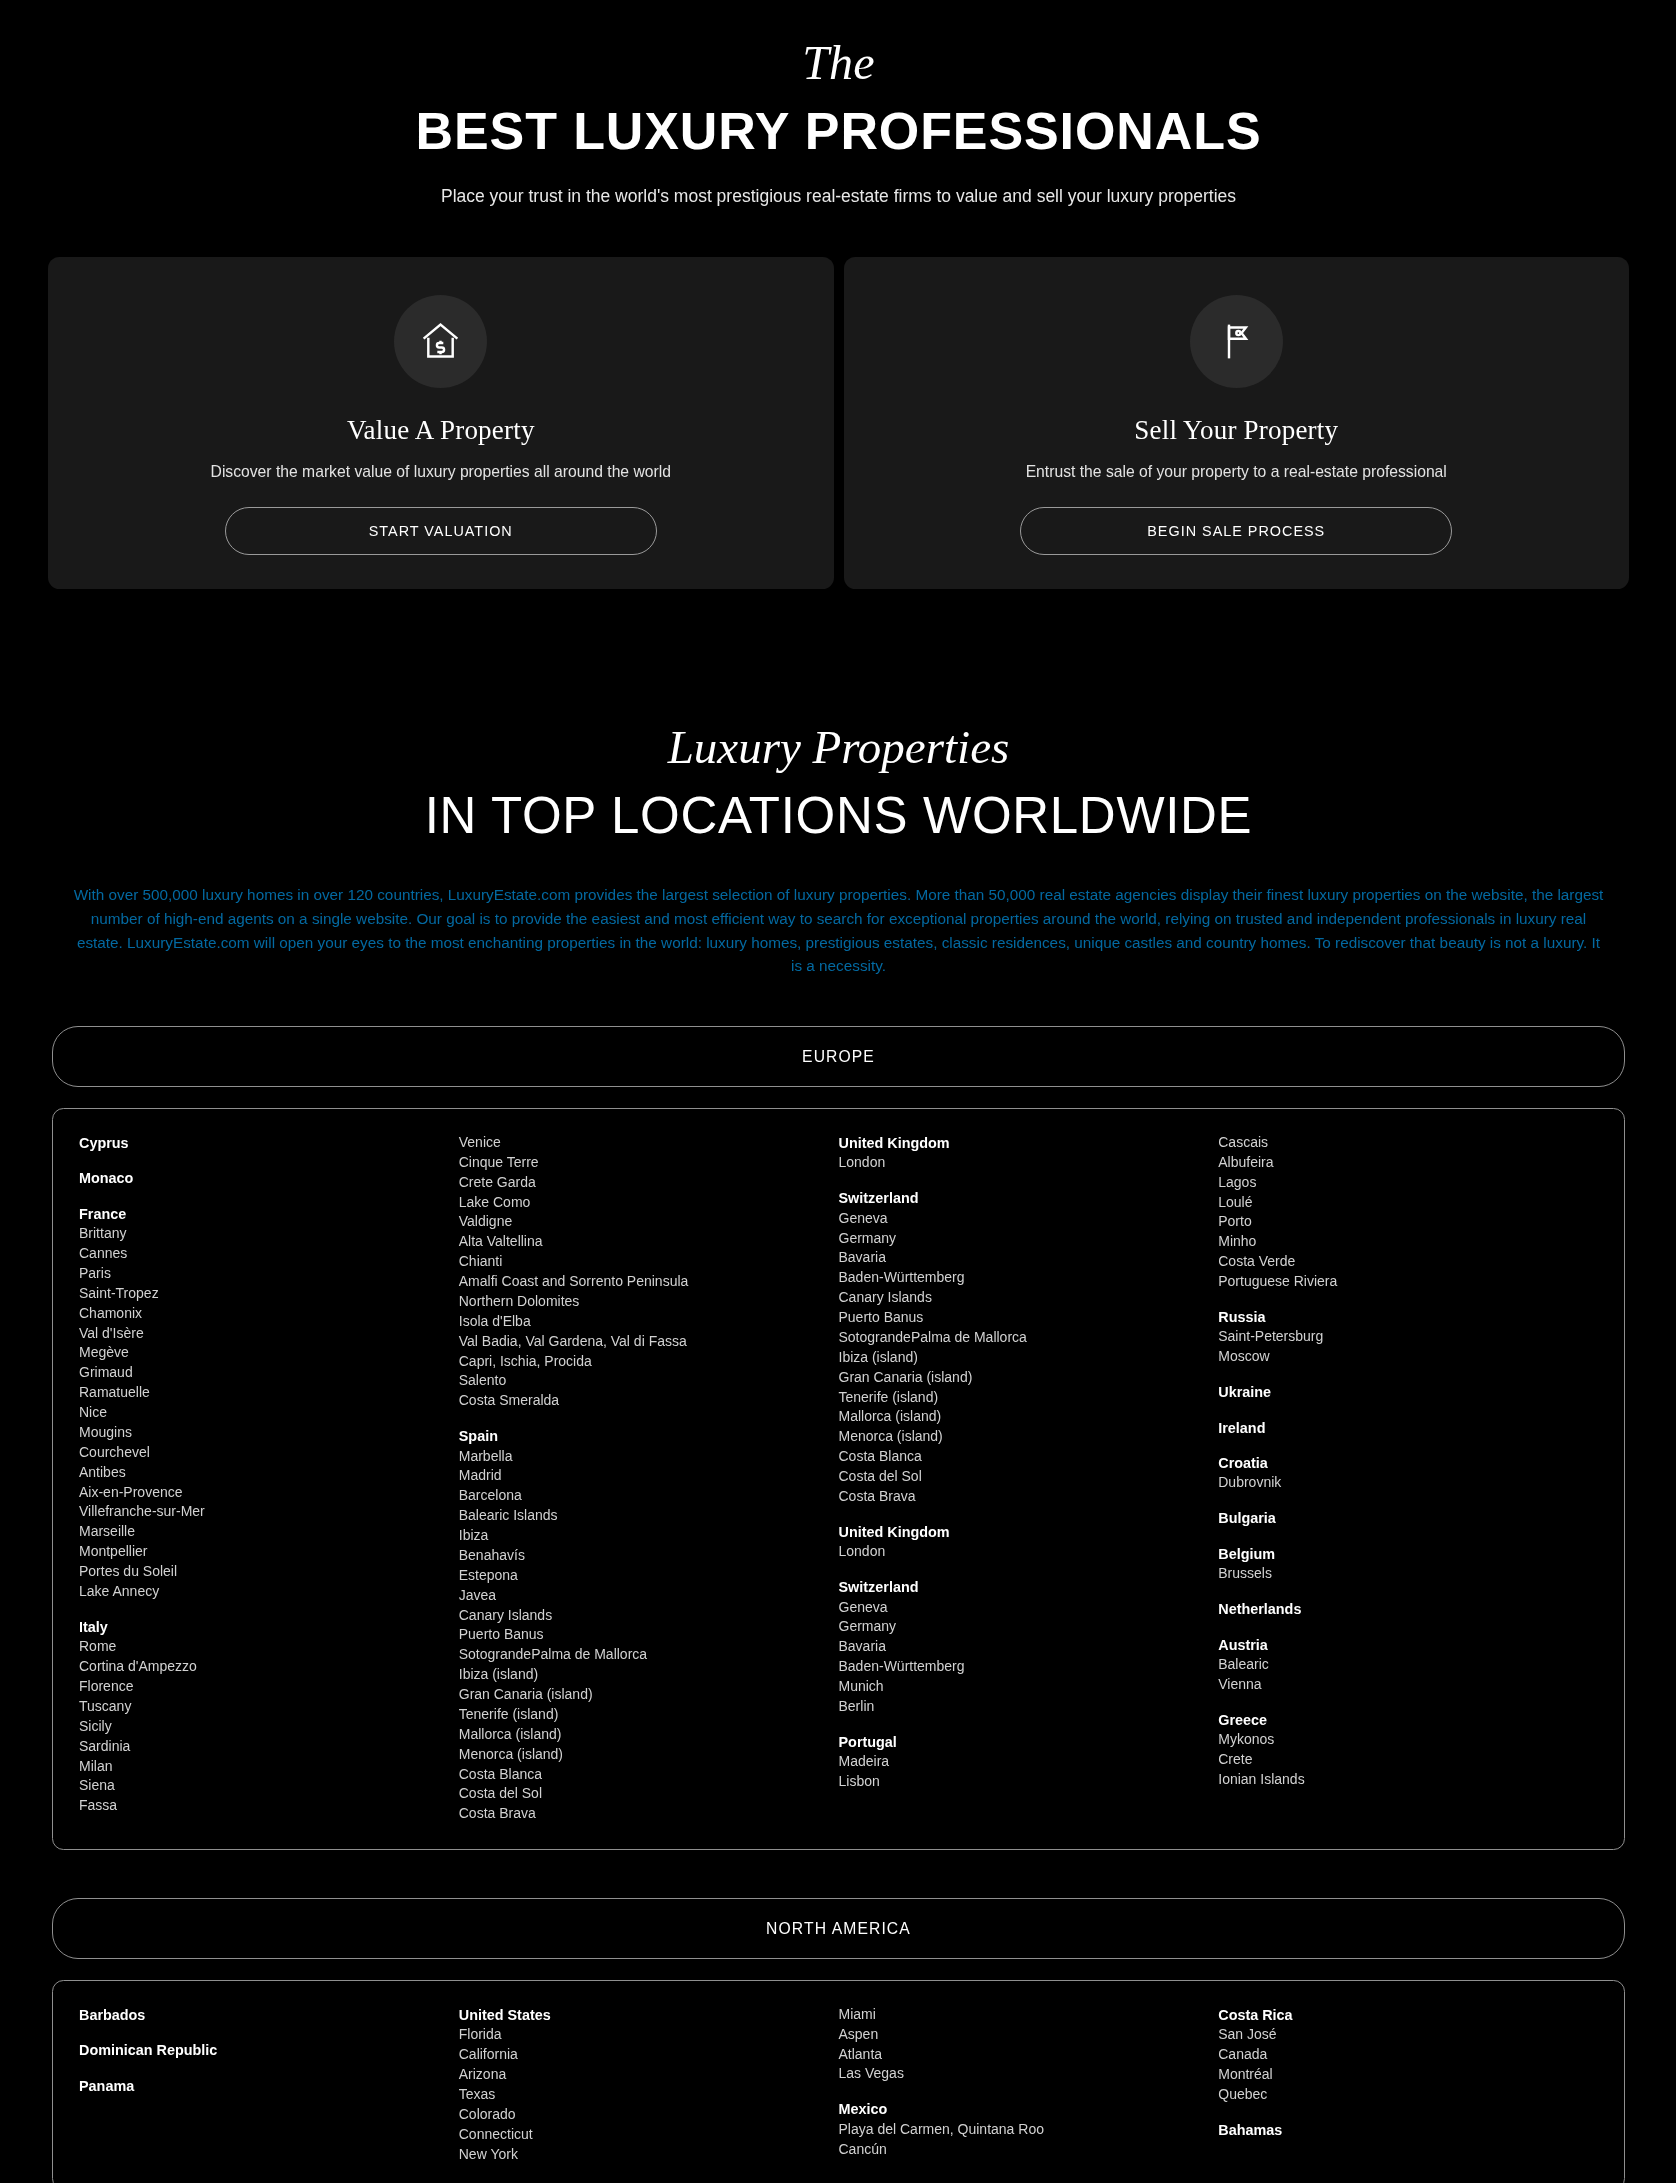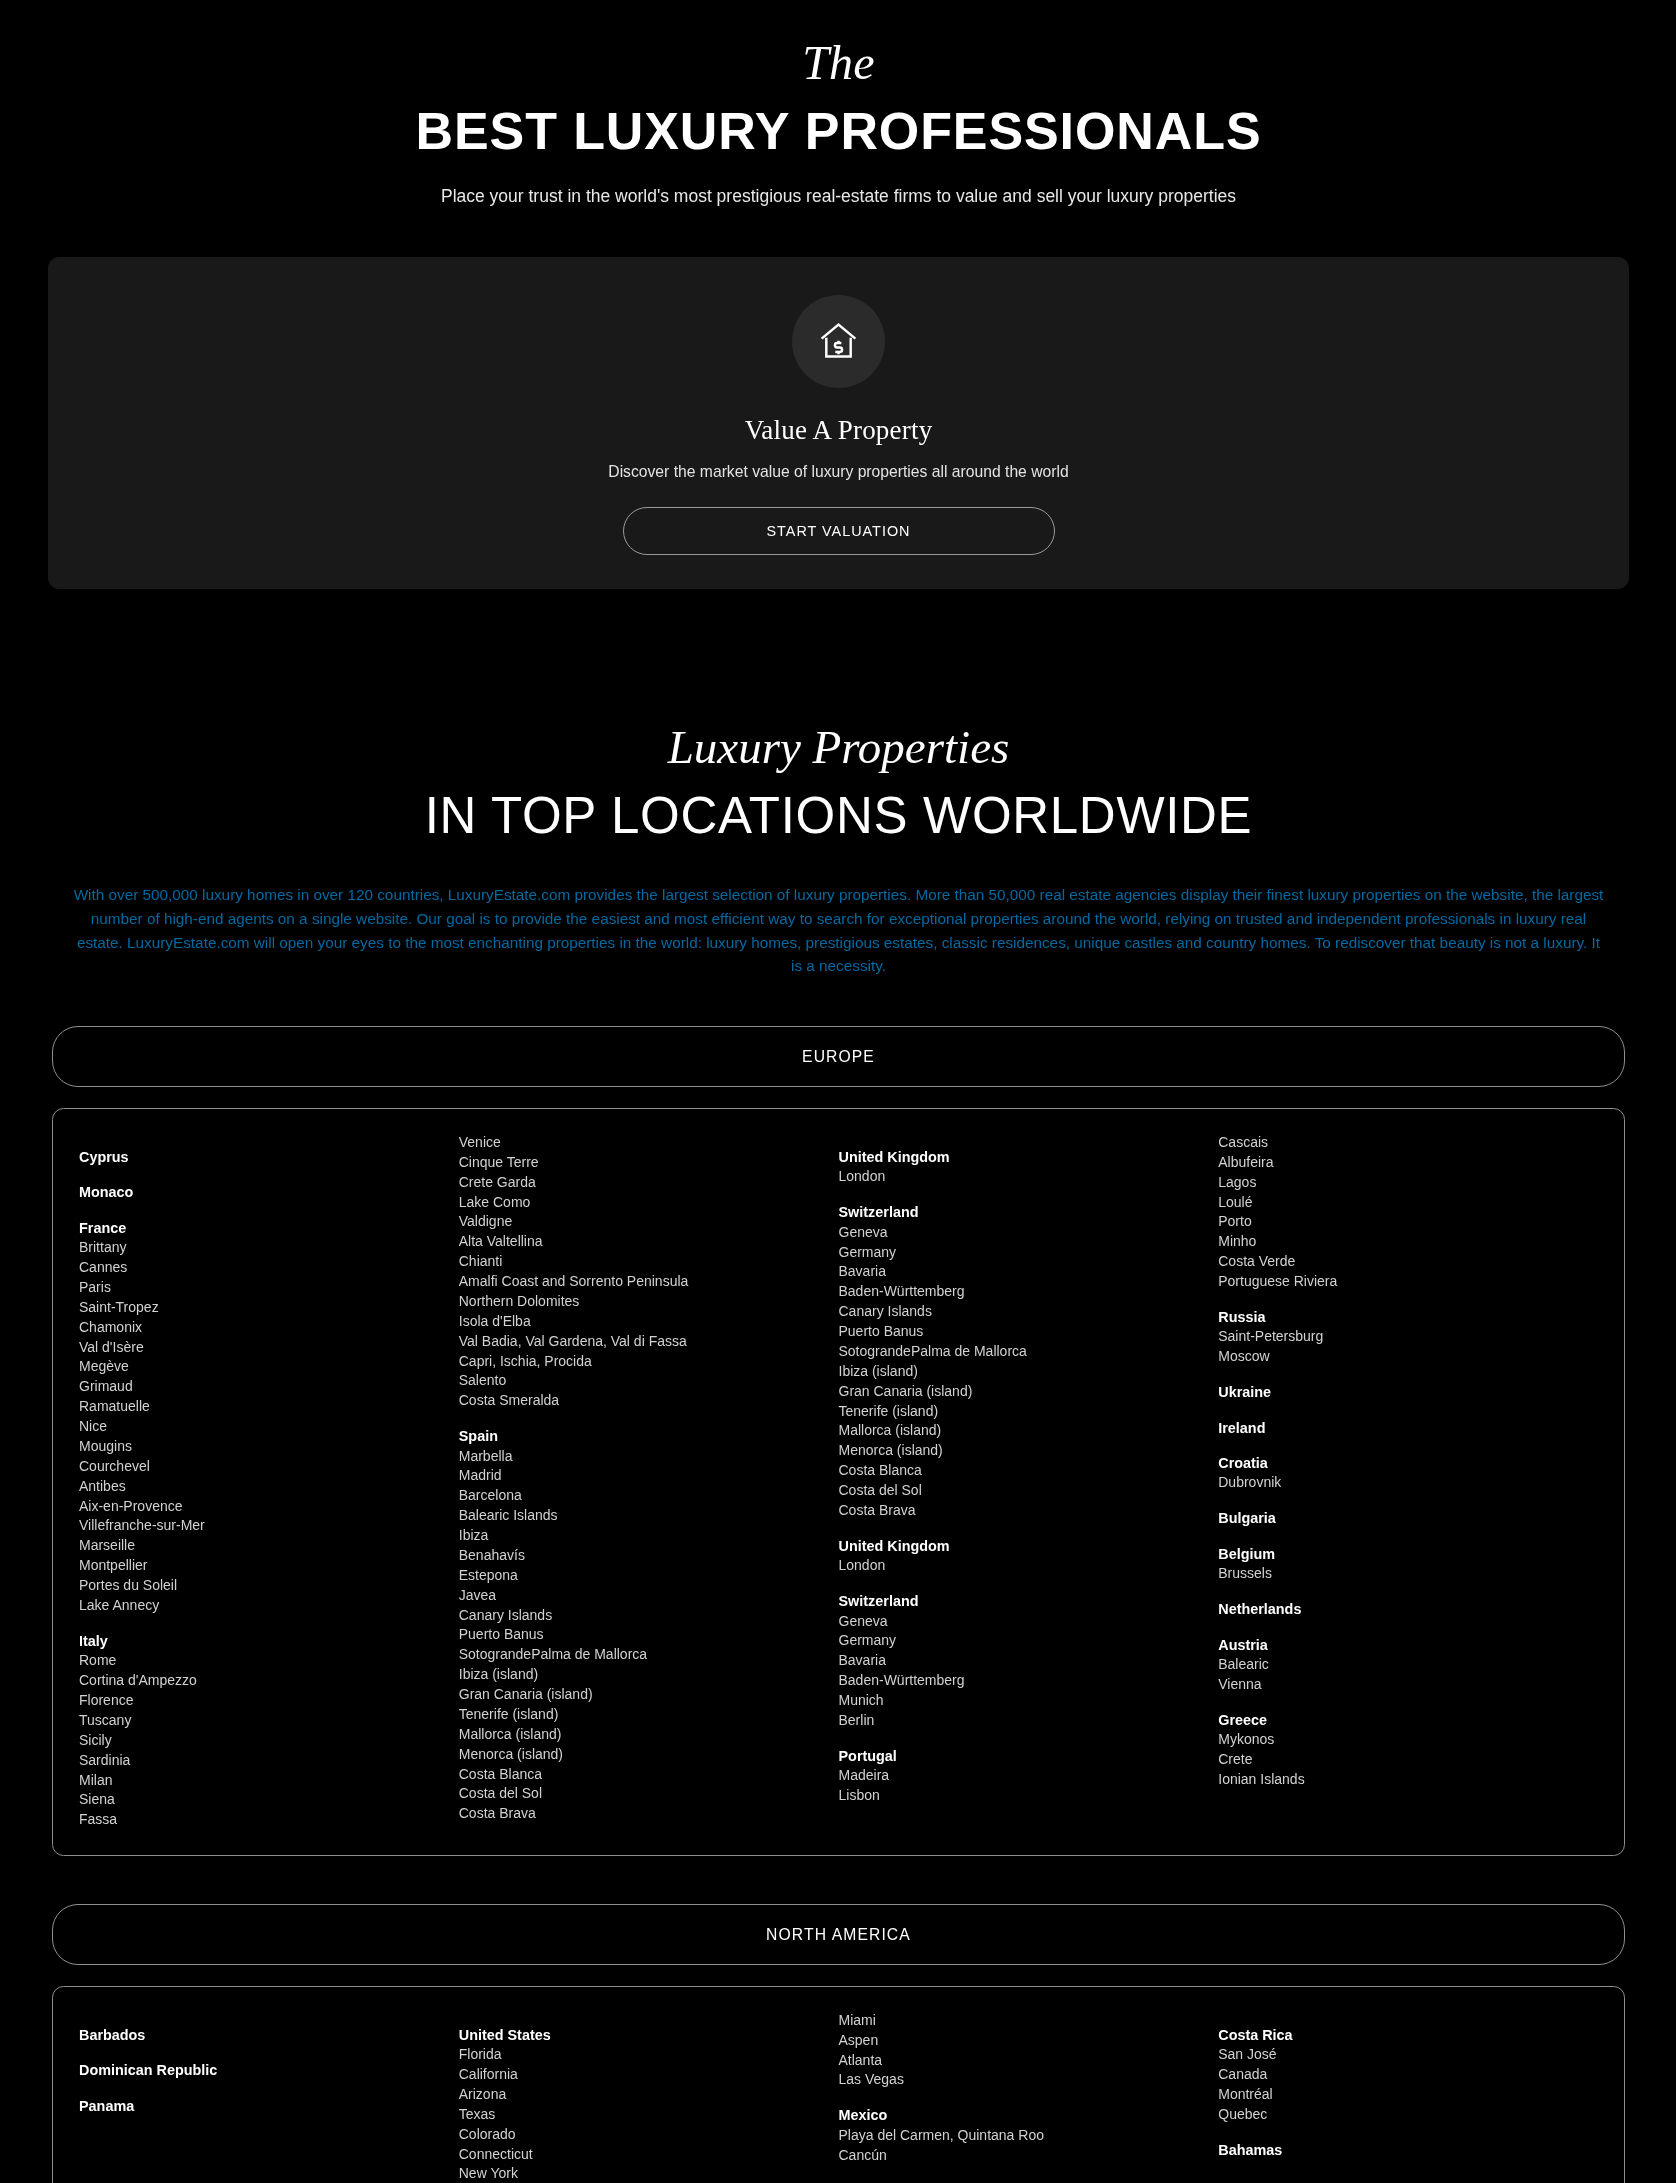--- a/index.html
+++ b/index.html
@@ -132,21 +132,21 @@
     gap: 0;
   }
   .col { flex: 1; padding-right: 17.5px; }
   .country {
     font-size: 14.4px;
     font-weight: bold;
     color: #ffffff;
     margin-top: 15px;
     line-height: 1.42;
   }
-  .col .country:first-child { margin-top: 14px; }
+  .col .country:first-child { margin-top: 0; }
   .city {
     font-size: 14px;
     color: #d2d2d2;
     line-height: 1.42;
   }
   .gap-top { margin-top: 48px; }
 </style>
 </head>
 <body>
 
@@ -165,20 +165,32 @@
           <path d="M3 10.5 12 3l9 7.5"></path>
           <path d="M5.5 10v10h13V10"></path>
           <path d="M13.5 12.8h-2.2a1.2 1.2 0 0 0 0 2.4h1.4a1.2 1.2 0 0 1 0 2.4h-2.4M12 11.6v1.2M12 17.6v1.2"></path>
         </svg>
       </div>
       <h3>Value A Property</h3>
       <p>Discover the market value of luxury properties all around the world</p>
       <button class="btn">START VALUATION</button>
     </div>
 
+    <div class="card">
+      <div class="iconwrap">
+        <svg viewBox="0 0 24 24" fill="none" stroke="#fff" stroke-width="1.3">
+          <path d="M8 3v18"></path>
+          <path d="M8 4.5h9l-2.3 3 2.3 3H8z"></path>
+          <circle cx="13" cy="7.5" r="1.1"></circle>
+        </svg>
+      </div>
+      <h3>Sell Your Property</h3>
+      <p>Entrust the sale of your property to a real-estate professional</p>
+      <button class="btn">BEGIN SALE PROCESS</button>
+    </div>
   </div>
 
   <div class="sect">
     <div class="ital">Luxury Properties</div>
     <h2>IN TOP LOCATIONS WORLDWIDE</h2>
   </div>
   <div class="intro">With over 500,000 luxury homes in over 120 countries, LuxuryEstate.com provides the largest selection of luxury properties. More than 50,000 real estate agencies display their finest luxury properties on the website, the largest number of high-end agents on a single website. Our goal is to provide the easiest and most efficient way to search for exceptional properties around the world, relying on trusted and independent professionals in luxury real estate. LuxuryEstate.com will open your eyes to the most enchanting properties in the world: luxury homes, prestigious estates, classic residences, unique castles and country homes. To rediscover that beauty is not a luxury. It is a necessity.</div>
 
   <div id="continents" class="gap-top">
       <div class="pill">

